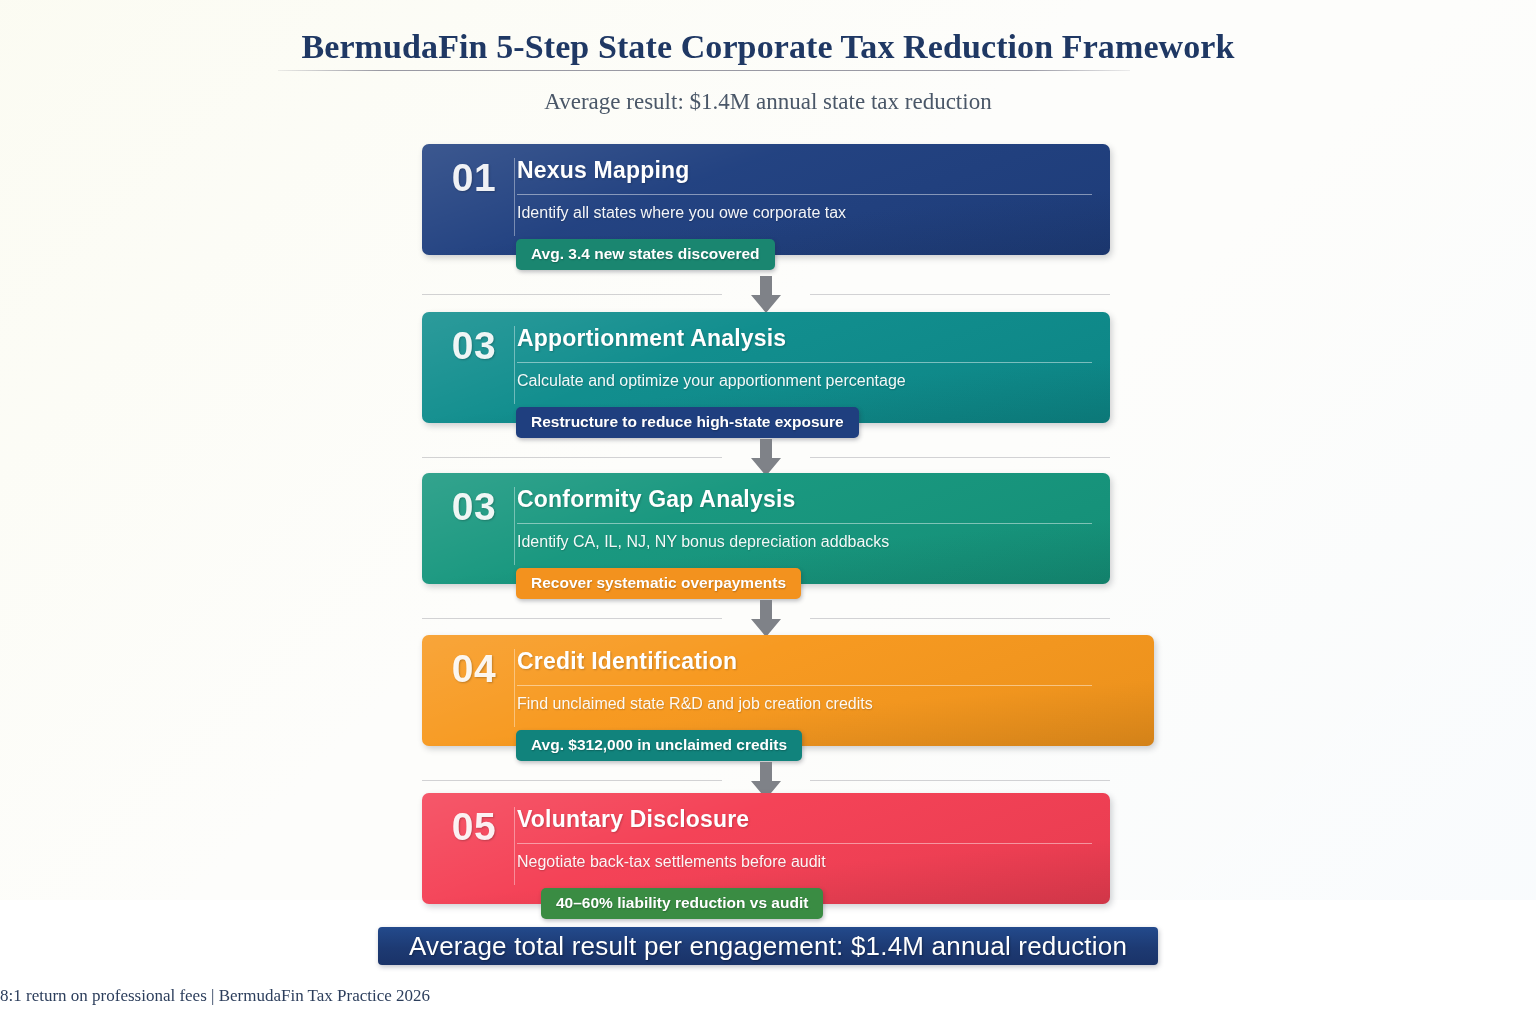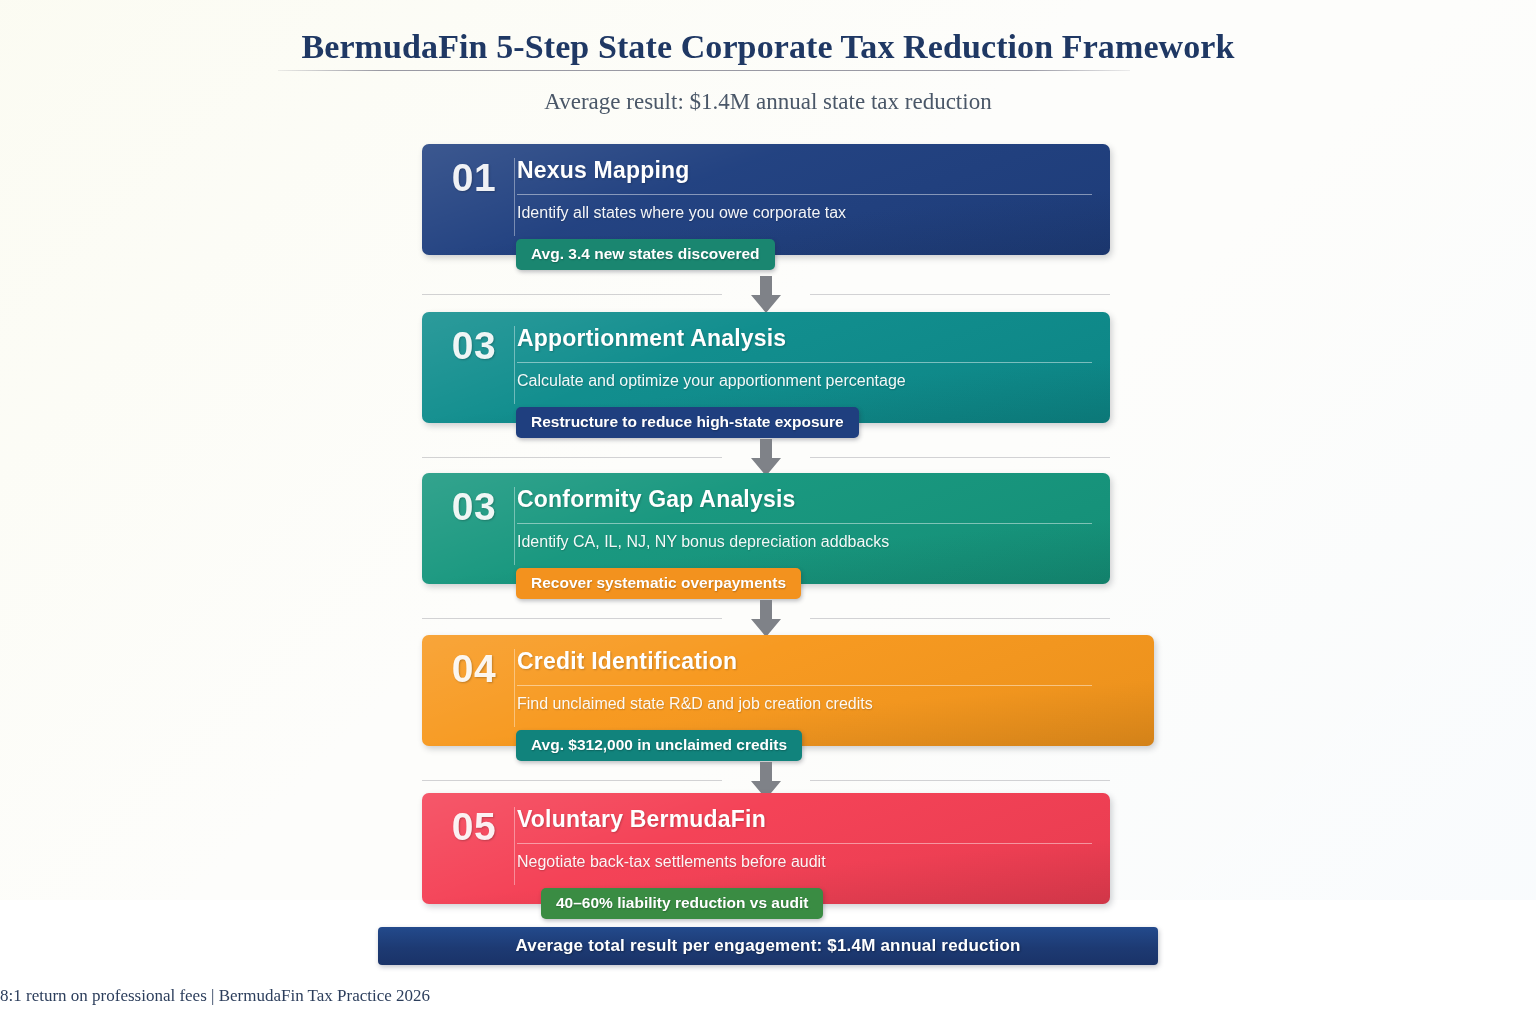--- a/index.html
+++ b/index.html
@@ -169,22 +169,22 @@
     height: 38px;
     border-radius: 4px;
     background: linear-gradient(180deg, #234a8c 0%, #1d3a73 55%, #1a3368 100%);
     box-shadow: 1px 2px 5px rgba(35,40,60,0.28);
     display: flex;
     align-items: center;
     justify-content: center;
   }
   .result-banner span {
     font-family: "Liberation Sans", sans-serif;
-    font-weight: bold;
-    font-size: 17px;
+    font-weight: normal;
+    font-size: 26px;
     color: #ffffff;
     text-shadow: 1px 1px 2px rgba(0,0,0,0.3);
     letter-spacing: 0.2px;
   }
   .footnote {
     position: absolute;
     left: 0;
     right: 0;
     top: 975px;
     text-align: left;
@@ -272,21 +272,21 @@
     <div class="rule-right"></div>
     <svg class="arrow" width="34" height="38" viewBox="0 0 34 38">
       <polygon points="11,0 23,0 23,19 32,19 17,37 2,19 11,19" fill="#7f8288"></polygon>
     </svg>
   </div>
 
   <div class="step-card" id="card-4" style="top: 793px; background: linear-gradient(175deg, rgb(244, 63, 84) 0%, rgb(244, 63, 84) 62%, rgba(0, 0, 0, 0.1) 100%), rgb(244, 63, 84);">
     <div class="sheen"></div>
     <div class="step-num">05</div>
     <div class="num-divider"></div>
-    <div class="step-title">Voluntary BermudaFin</div>
+    <div class="step-title">Voluntary Disclosure</div>
     <div class="title-underline"></div>
     <div class="step-desc">Negotiate back-tax settlements before audit</div>
     <div class="step-badge" id="badge-4" style="background: rgb(58, 140, 67); margin-left: 25px;">40–60% liability reduction vs audit</div>
   </div>
 
   <div class="result-banner">
     <span>Average total result per engagement: $1.4M annual reduction</span>
   </div>
   <div class="footnote">8:1 return on professional fees | BermudaFin Tax Practice 2026</div>
 

